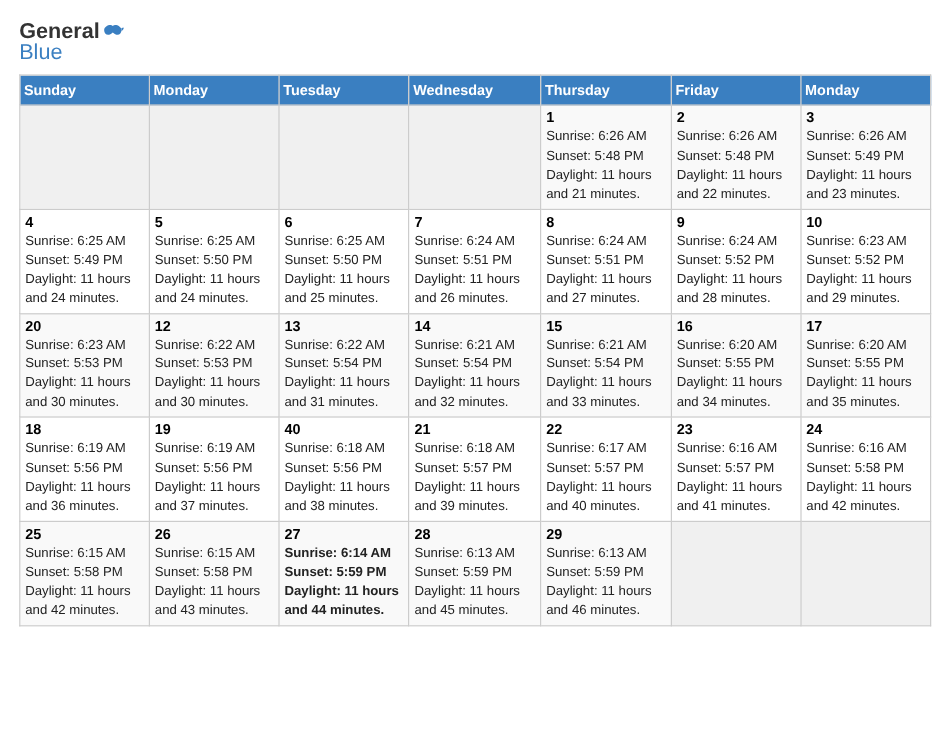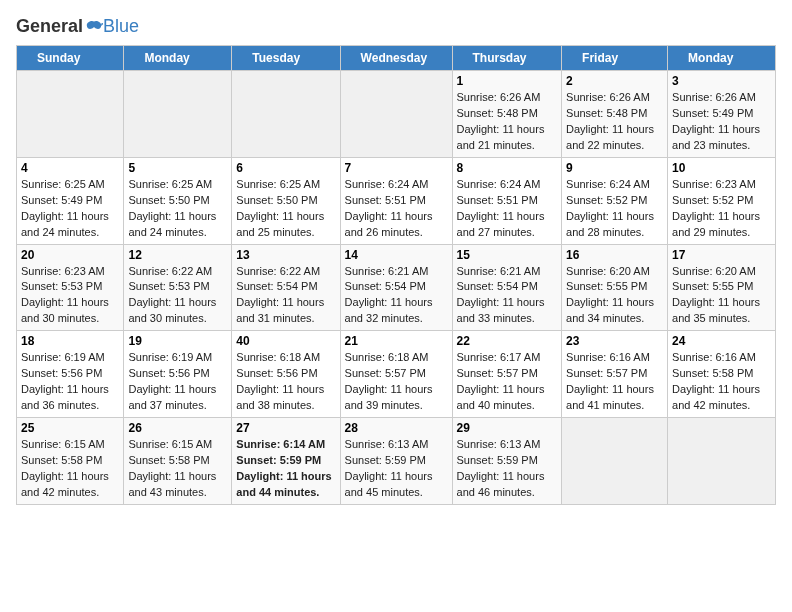--- a/index.html
+++ b/index.html
@@ -11,22 +11,22 @@
       padding: 16px;
     }
     .header-area {
       display: flex;
       justify-content: space-between;
       align-items: flex-start;
       margin-bottom: 8px;
     }
     .logo {
       display: flex;
-      flex-direction: row;
-      align-items: flex-end;
+      flex-direction: column;
+      align-items: flex-start;
     }
     .title-area {
       text-align: right;
     }
     .month-year {
       font-size: 32px;
       font-weight: bold;
       color: #222;
     }
     .location {
@@ -35,21 +35,21 @@
       font-weight: bold;
     }
     table {
       width: 100%;
       border-collapse: collapse;
       font-size: 11px;
     }
     thead tr th {
       background-color: #3a7fc1;
       color: #fff;
-      padding: 5px 20px;
+      padding: 5px 3px;
       text-align: left;
       font-size: 12px;
       font-weight: bold;
       border: 1px solid #ccc;
     }
     tbody tr td {
       border: 1px solid #ccc;
       vertical-align: top;
       padding: 3px 4px;
       min-height: 70px;

